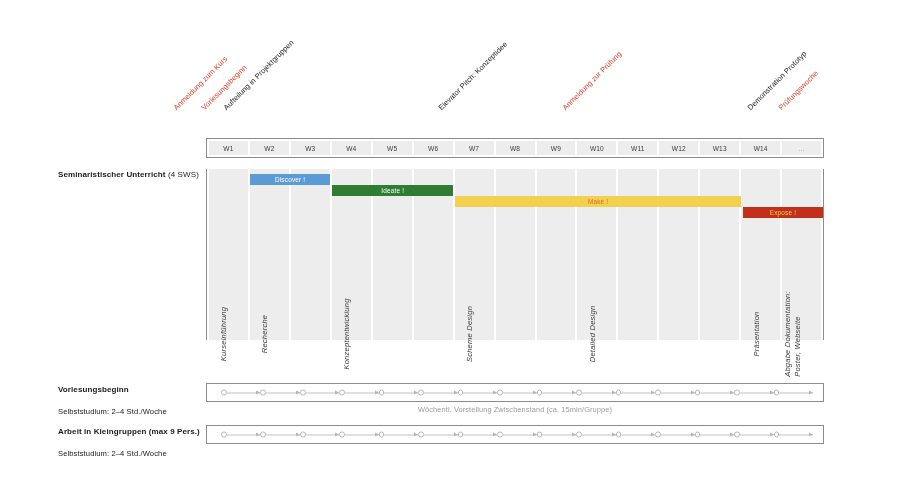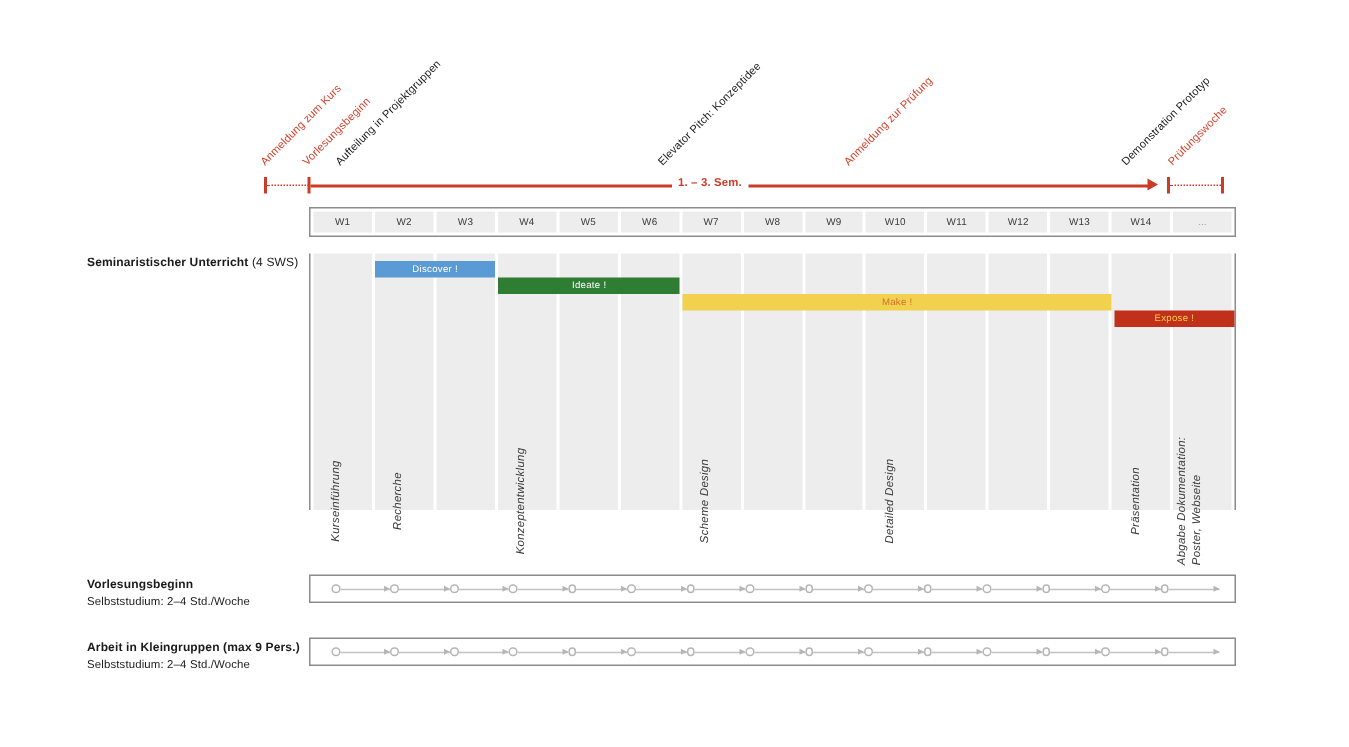--- a/index.html
+++ b/index.html
@@ -80,21 +80,21 @@
   .bar{
     position:absolute;height:11px;
     display:flex;align-items:center;justify-content:center;
     font-size:6.4px;letter-spacing:.2px;
   }
 
   
   .rowlabel{position:absolute;left:58px;}
   .rl-t{font-size:8px;font-weight:bold;color:#1a1a1a;letter-spacing:.1px;}
   .rl-t .light{font-weight:normal;}
-  .rl-s{font-size:7.6px;color:#1a1a1a;margin-top:2px;letter-spacing:.1px;}
+  .rl-s{font-size:7.6px;color:#1a1a1a;margin-top:13px;letter-spacing:.1px;}
 
   
   .workrow{
     position:absolute;left:206px;width:618px;height:19px;
     border:1px solid #8c8c8c;background:#fff;box-sizing:border-box;
   }
   .chain{position:absolute;left:14px;right:10px;top:50%;height:7px;
          transform:translateY(-50%);display:flex;align-items:center;}
   .node{width:3.6px;height:3.6px;border:1px solid #b6b6b6;border-radius:50%;
         background:#fff;flex:0 0 auto;}
@@ -118,31 +118,20 @@
   <div class="milestones">
       <div class="ms red" style="left: 178px;">Anmeldung zum Kurs</div>
       <div class="ms red" style="left: 206px;">Vorlesungsbeginn</div>
       <div class="ms black" style="left: 228px;">Aufteilung in Projektgruppen</div>
       <div class="ms black" style="left: 443px;">Elevator Pitch: Konzeptidee</div>
       <div class="ms red" style="left: 567px;">Anmeldung zur Prüfung</div>
       <div class="ms black" style="left: 752px;">Demonstration Prototyp</div>
       <div class="ms red" style="left: 783px;">Prüfungswoche</div>
     </div>
 
-  <div class="timeline">
-    <div class="tl-cap" style="left:176px"></div>
-    <div class="tl-dash" style="left:178px;width:28px"></div>
-    <div class="tl-cap" style="left:205px"></div>
-    <div class="tl-seg" style="left:207px;width:560px"></div>
-    <div class="tl-arrow" style="left:765px"></div>
-    <div class="tl-cap" style="left:778px"></div>
-    <div class="tl-dash" style="left:780px;width:34px"></div>
-    <div class="tl-cap" style="left:814px"></div>
-    <div class="tl-label" style="left:448px">1. – 3. Sem.</div>
-  </div>
 
   <div class="weeks">
       <div class="wk">W1</div>
       <div class="wk">W2</div>
       <div class="wk">W3</div>
       <div class="wk">W4</div>
       <div class="wk">W5</div>
       <div class="wk">W6</div>
       <div class="wk">W7</div>
       <div class="wk">W8</div>
@@ -232,20 +221,21 @@
         <div class="link"></div>
         <div class="node"></div>
         <div class="link"></div>
         <div class="node"></div>
         <div class="link"></div>
         <div class="node"></div>
         <div class="link"></div>
       </div>
   </div>
 
+  <div class="midnote" style="top:405px">Wöchentl. Vorstellung Zwischenstand (ca. 15min/Gruppe)</div>
 
   <div class="rowlabel" style="top:427px">
     <div class="rl-t">Arbeit in Kleingruppen (max 9 Pers.)</div>
     <div class="rl-s">Selbststudium: 2–4 Std./Woche</div>
   </div>
   <div class="workrow" style="top:425px">
     <div class="chain">
         <div class="node"></div>
         <div class="link"></div>
         <div class="node"></div>

